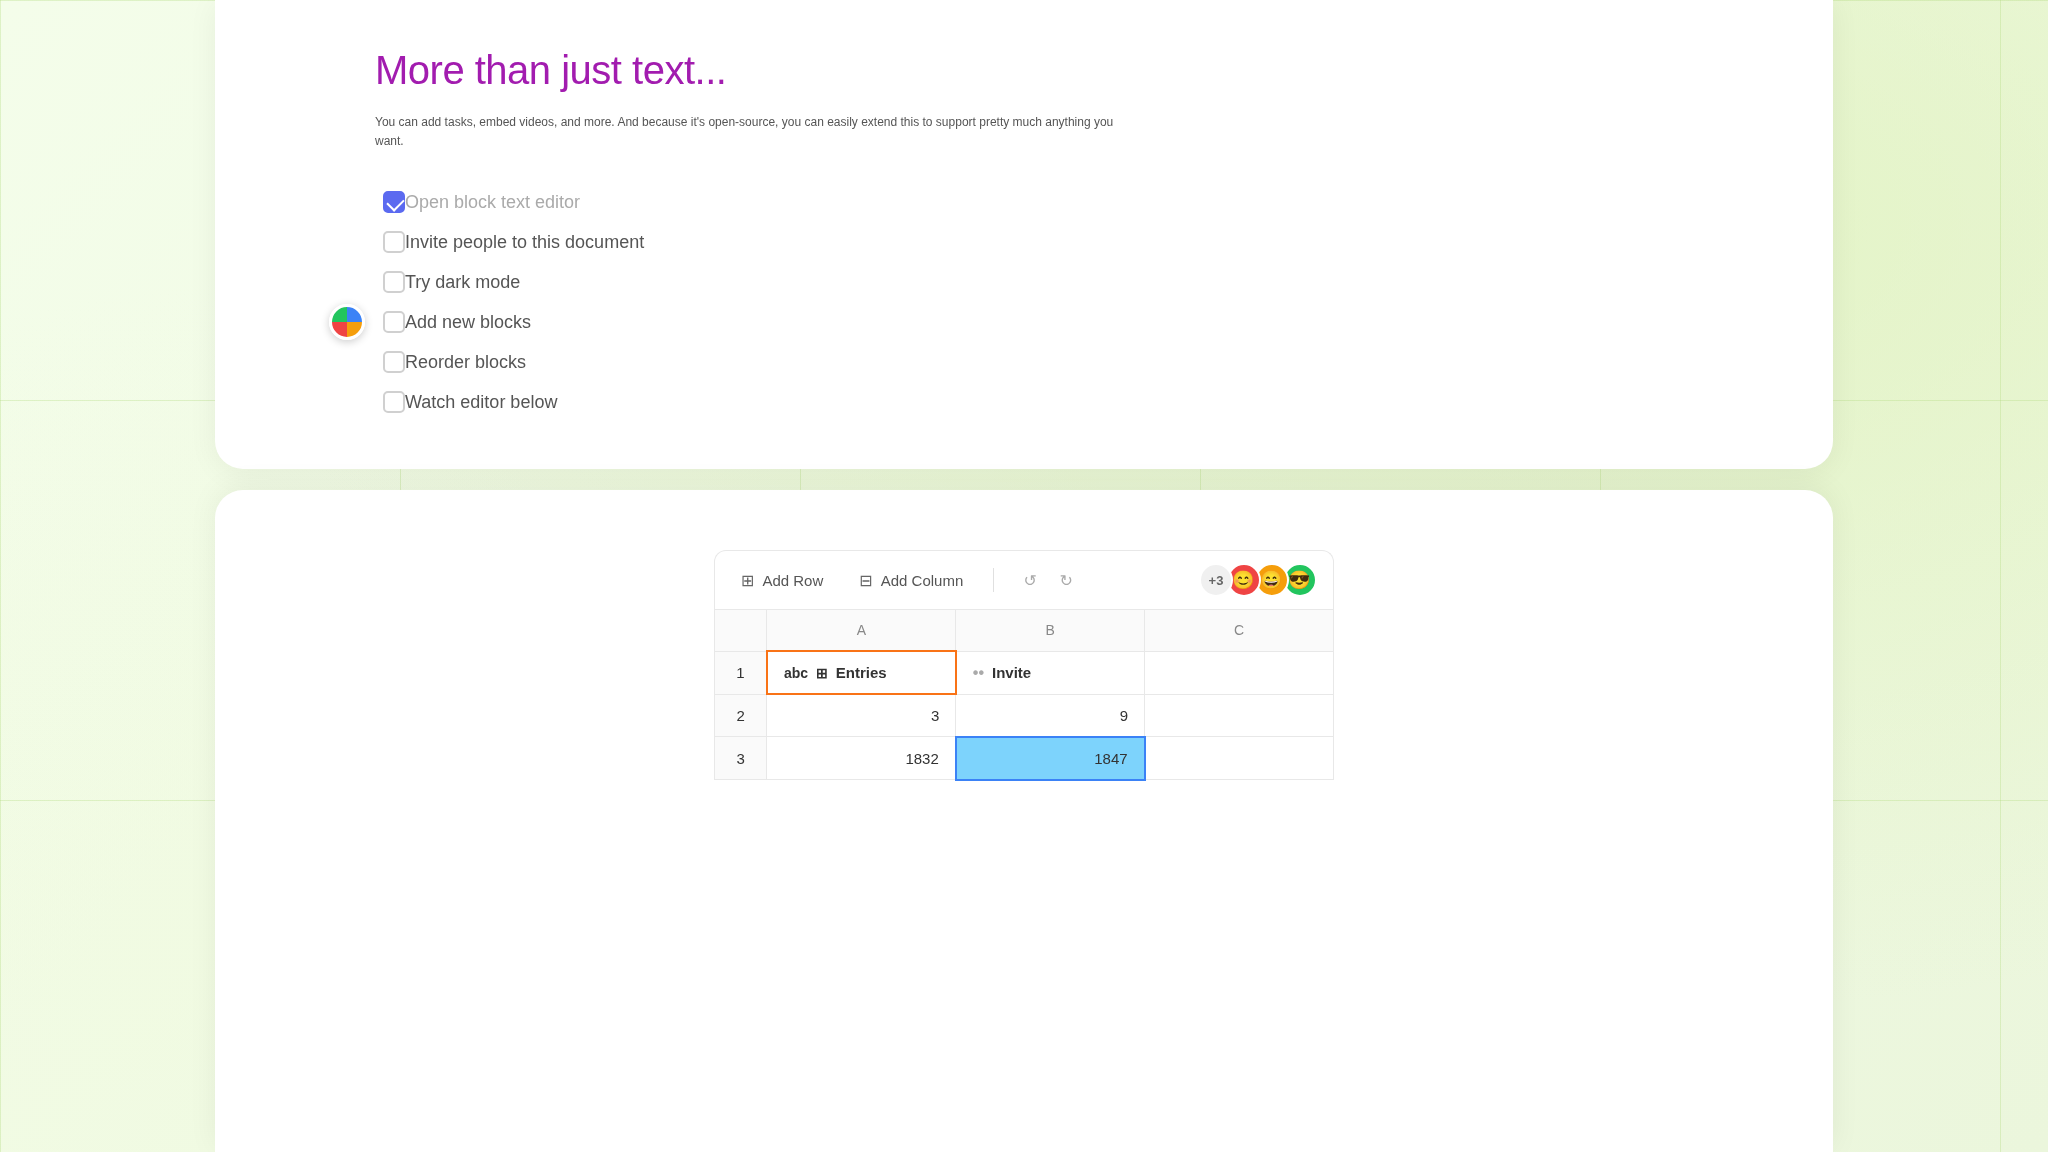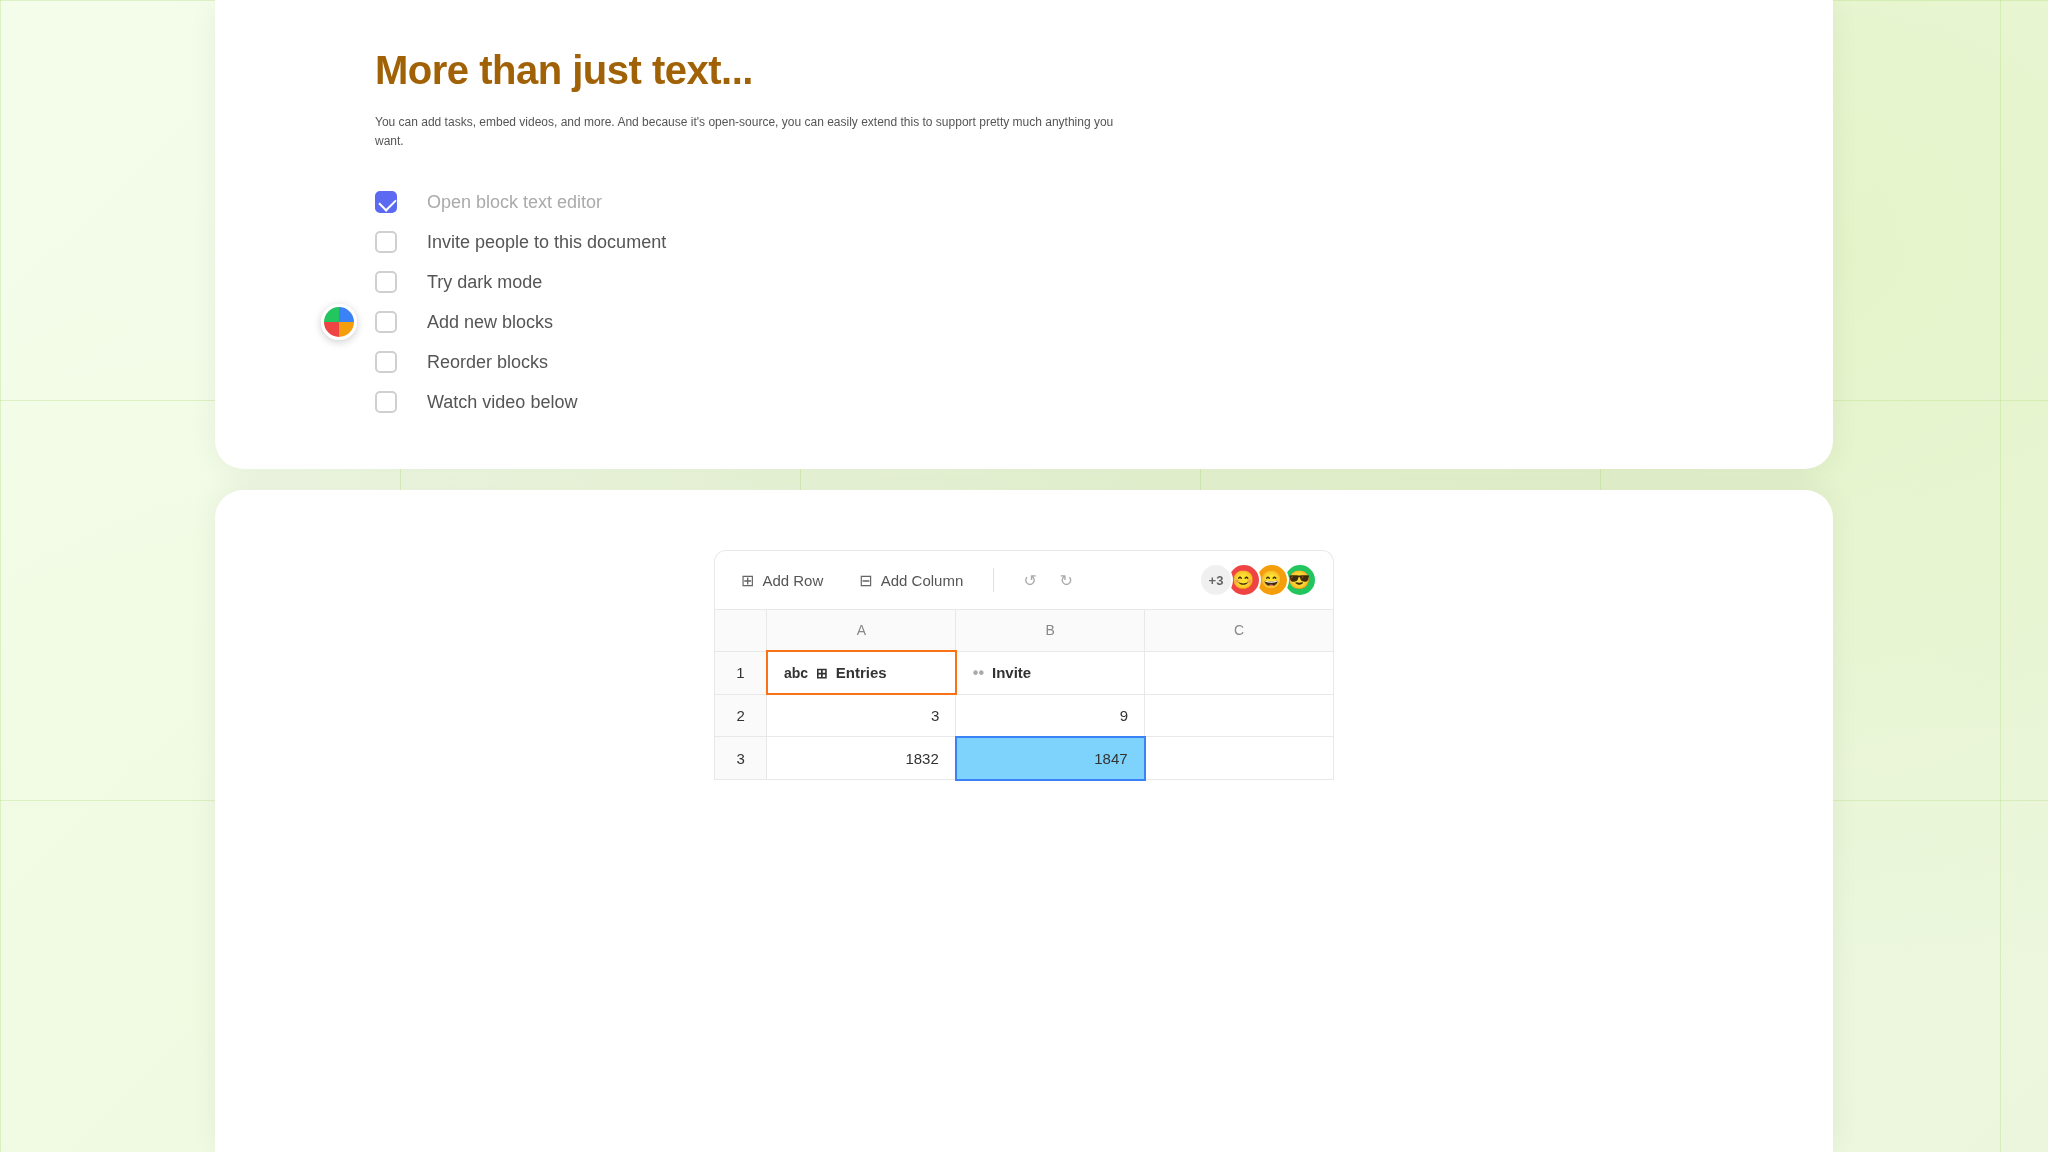--- a/index.html
+++ b/index.html
@@ -39,22 +39,22 @@
       left: 215px;
       right: 215px;
       background: white;
       border-radius: 0 0 28px 28px;
       padding: 48px 160px 56px 160px;
       box-shadow: 0 4px 30px rgba(0,0,0,0.06);
     }
 
     .card-title {
       font-size: 40px;
-      font-weight: 700;
-      color: #a16207;
+      font-weight: 400;
+      color: #a21caf;
       margin-bottom: 20px;
       letter-spacing: -0.5px;
     }
 
     .card-description {
       font-size: 12px;
       color: #555;
       line-height: 1.6;
       margin-bottom: 40px;
       max-width: 760px;
@@ -63,21 +63,22 @@
     .checklist {
       list-style: none;
       display: flex;
       flex-direction: column;
       gap: 18px;
     }
 
     .checklist-item {
       display: flex;
       align-items: center;
-      gap: 30px;
+      gap: 0;
+      margin-left: 8px;
     }
 
     .checkbox {
       width: 22px;
       height: 22px;
       border-radius: 5px;
       border: 2px solid #d0d0d0;
       flex-shrink: 0;
       position: relative;
       background: white;
@@ -404,21 +405,21 @@
       <span class="checklist-label">Add new blocks</span>
     </li>
 
     <li class="checklist-item">
       <div class="checkbox"></div>
       <span class="checklist-label">Reorder blocks</span>
     </li>
 
     <li class="checklist-item">
       <div class="checkbox"></div>
-      <span class="checklist-label">Watch video below</span>
+      <span class="checklist-label">Watch editor below</span>
     </li>
   </ul>
 </div>
 
 <div class="bottom-section">
   <div class="bottom-card">
     <div class="spreadsheet-container">
 
       <div class="table-toolbar">
         <button class="toolbar-btn">

